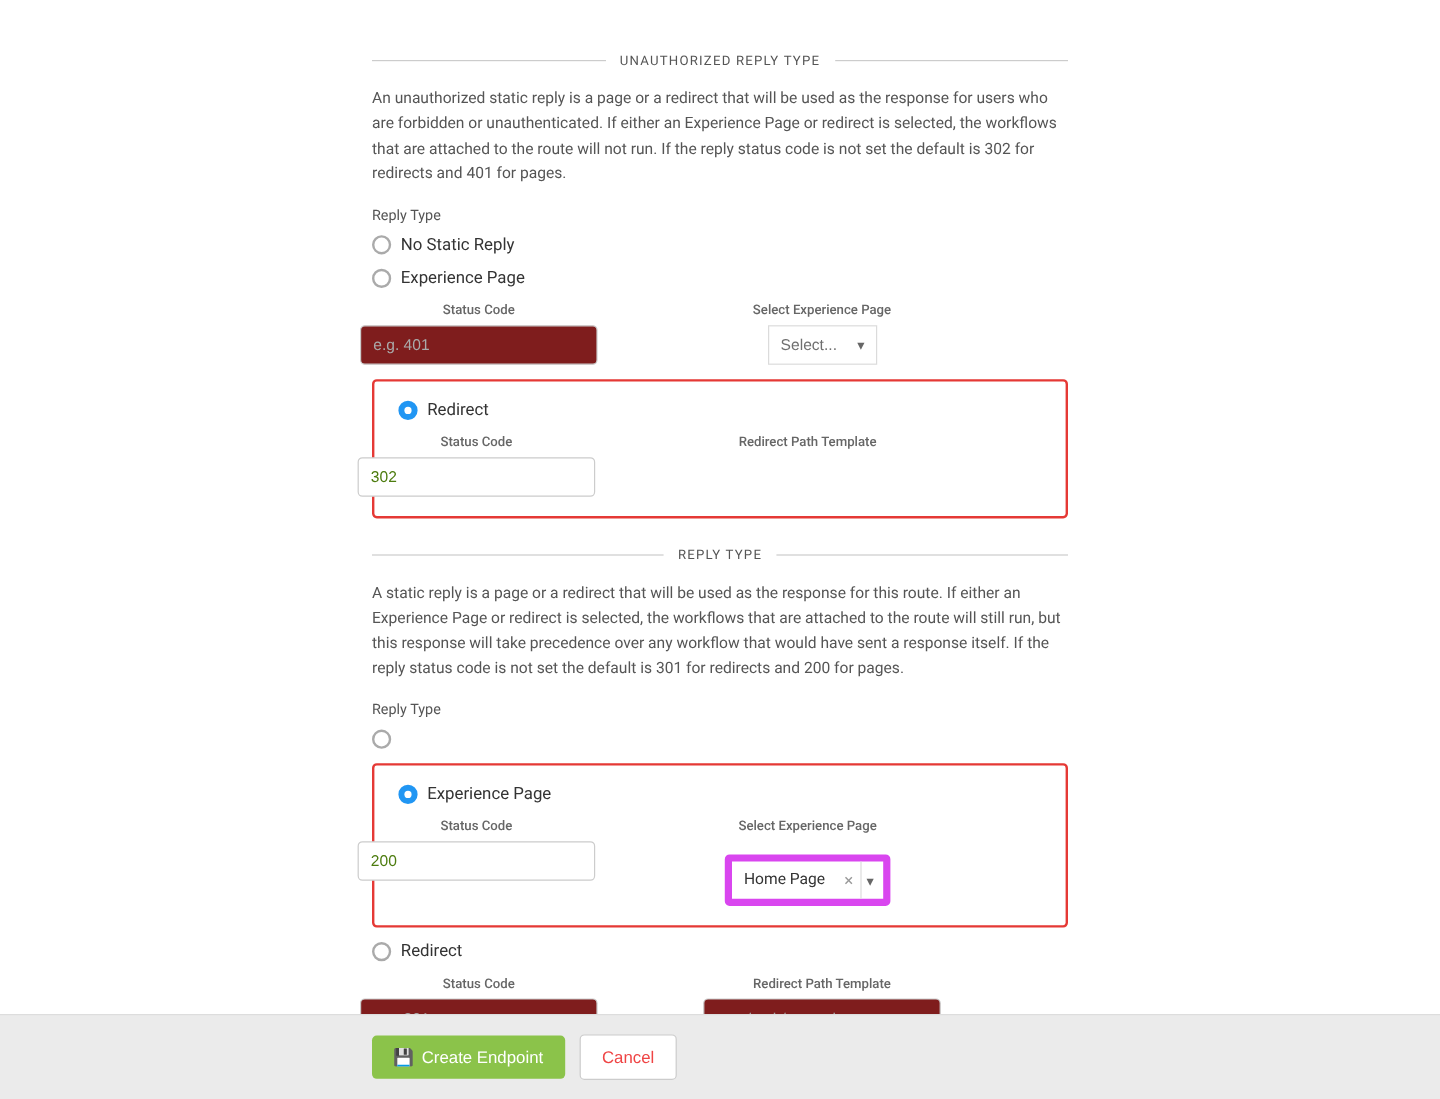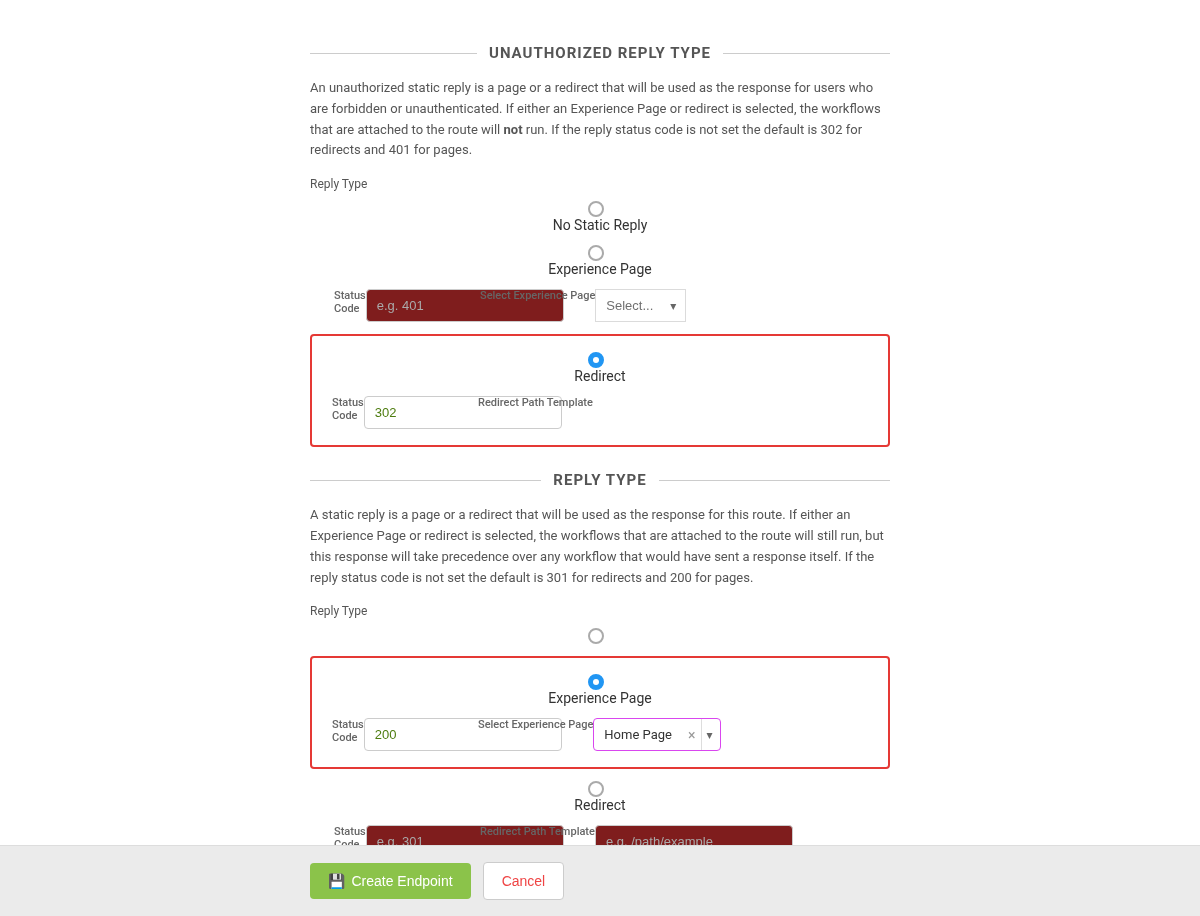--- a/index.html
+++ b/index.html
@@ -23,37 +23,37 @@
       display: flex;
       align-items: center;
       margin: 24px 0 16px 0;
     }
     .section-divider .line {
       flex: 1;
       height: 1px;
       background: #ccc;
     }
     .section-divider .label {
-      font-size: 15px;
-      font-weight: 700;
+      font-size: 11px;
+      font-weight: 400;
       letter-spacing: 1px;
       color: #555;
       padding: 0 12px;
       text-transform: uppercase;
     }
 
     
     .description {
       font-size: 13px;
       color: #555;
       line-height: 1.6;
       margin-bottom: 16px;
     }
     .description strong {
-      font-weight: 700;
+      font-weight: 400;
     }
 
     
     .field-group-label {
       font-size: 12px;
       color: #555;
       margin-bottom: 10px;
     }
 
     
@@ -66,21 +66,22 @@
     }
 
     
     .form-row {
       display: flex;
       gap: 16px;
       margin-top: 12px;
     }
     .form-group {
       display: flex;
-      flex-direction: row;
+      flex-direction: column;
+      align-items: center;
     }
     .form-group.status-code {
       width: 130px;
     }
     .form-group.flex-grow {
       flex: 1;
     }
     .form-group label {
       font-size: 11px;
       color: #666;
@@ -128,24 +129,25 @@
       pointer-events: none;
       color: #666;
       font-size: 12px;
     }
 
     
     .select-with-clear {
       position: relative;
       display: flex;
       align-items: center;
-      border: 1px solid #d946ef;
+      border: 6px solid #d946ef;
       border-radius: 4px;
       background: #fff;
       padding: 0;
+      margin-top: 11px;
     }
     .select-with-clear .selected-value {
       flex: 1;
       padding: 8px 10px;
       font-size: 13px;
       color: #333;
     }
     .select-with-clear .clear-btn {
       padding: 0 6px;
       color: #999;
@@ -225,23 +227,22 @@
       color: #ef4444;
       border: 1px solid #ccc;
       border-radius: 4px;
       padding: 10px 18px;
       font-size: 14px;
       cursor: pointer;
     }
 
     .inline-radio-row {
       display: flex;
-      align-items: center;
+      align-items: flex-end;
       margin-bottom: 12px;
-      flex-direction: column;
     }
   </style>
 </head>
 <body>
 
 <div class="page-wrapper">
   <div class="content">
 
     <div class="section-divider">
       <div class="line"></div>

